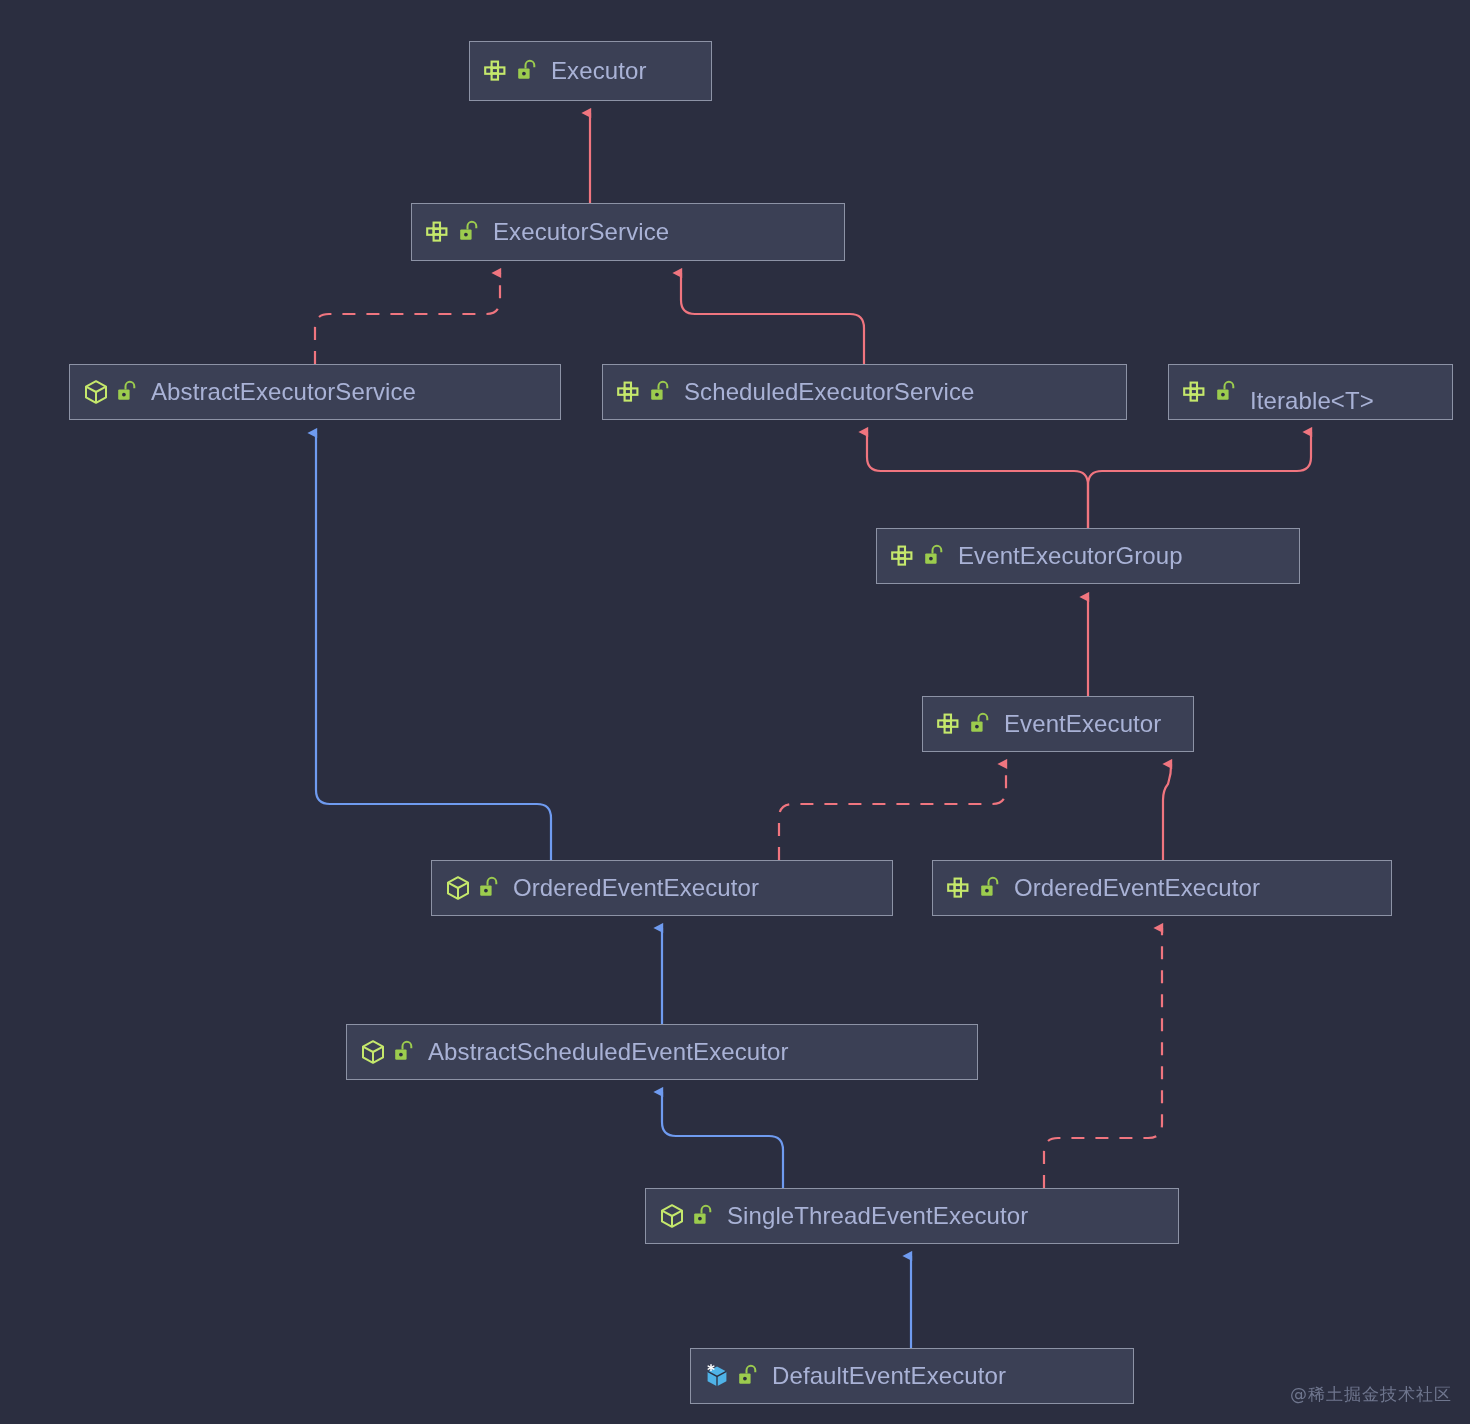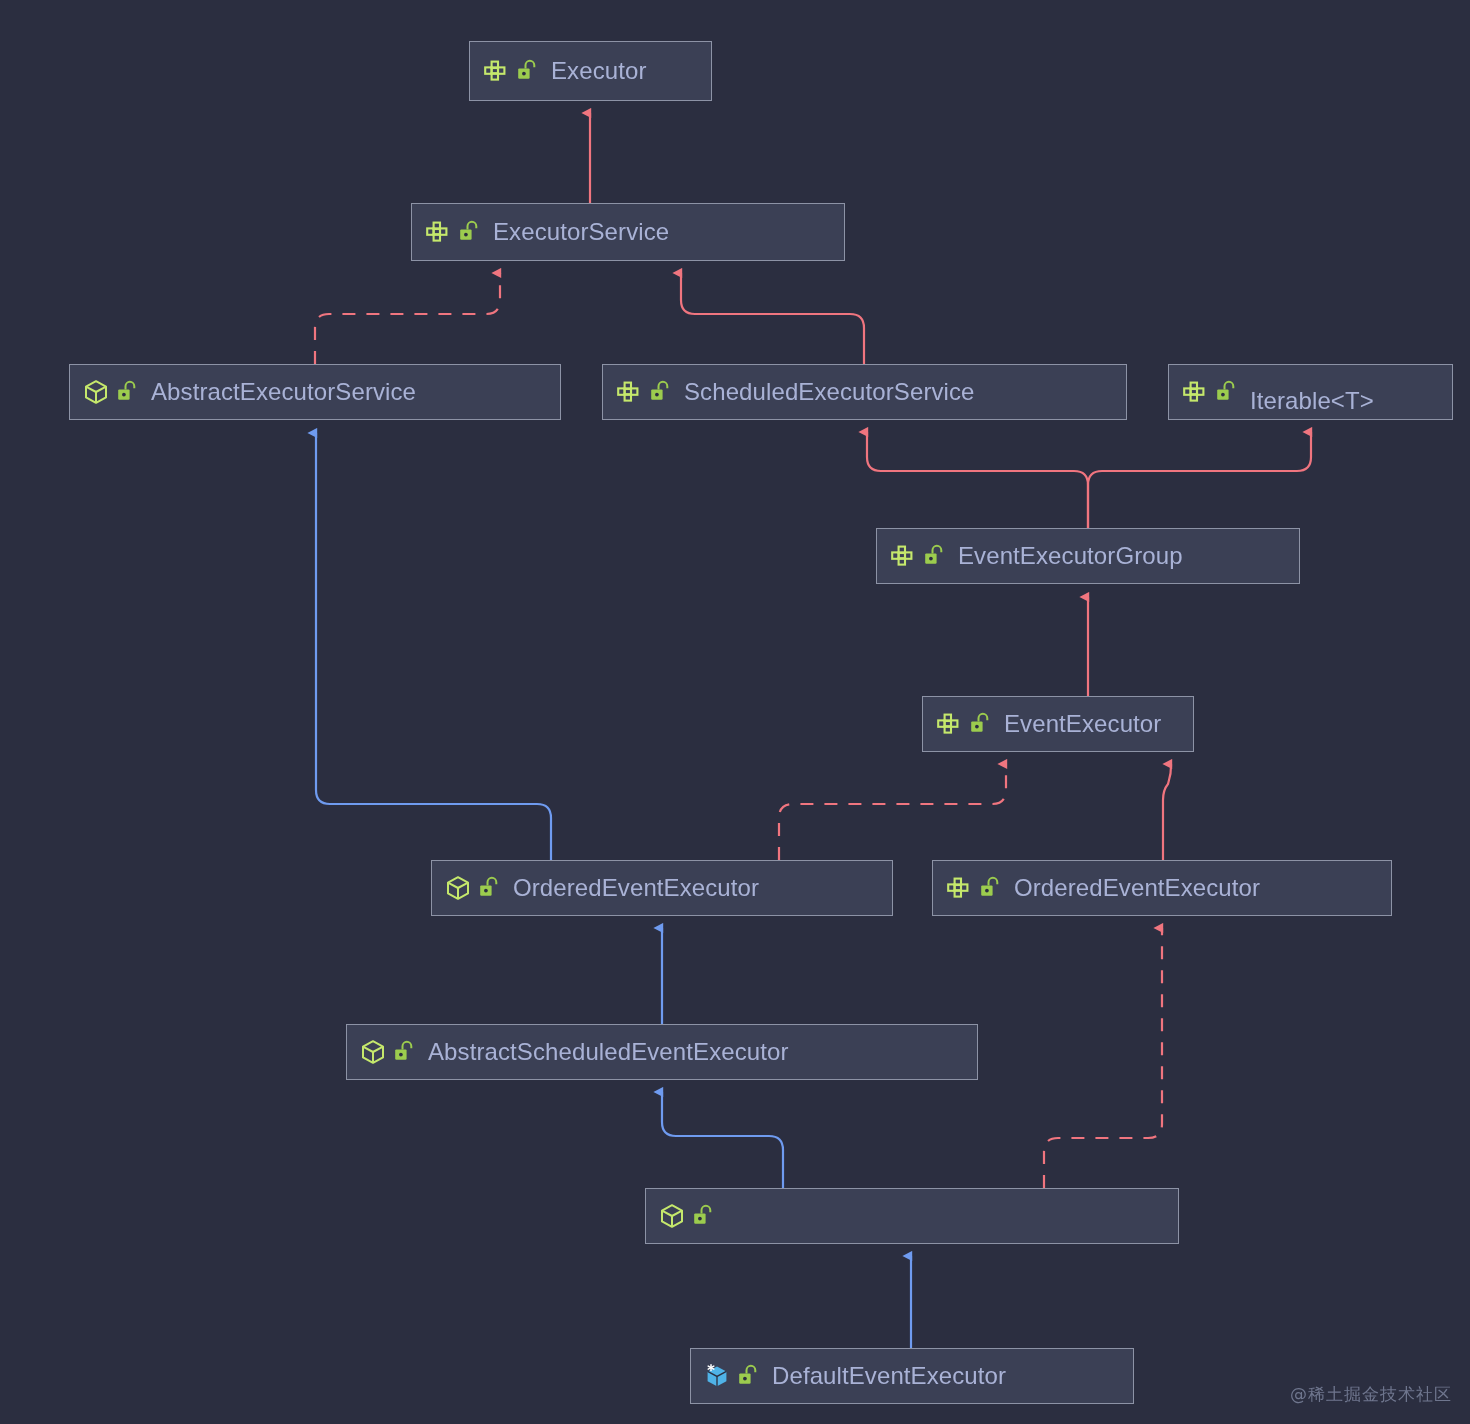--- a/index.html
+++ b/index.html
@@ -293,20 +293,21 @@
             <path d="M3 7.6 L13 13 L23 7.6"></path>
             <path d="M13 13 L13 23.8"></path>
           </g>
         </svg>
         <svg class="icon-lock" width="22" height="24" viewBox="0 0 22 24" xmlns="http://www.w3.org/2000/svg">
           <path d="M9.5 9.5 L9.5 6.2 A4.4 4.4 0 0 1 18.3 6.2 L18.3 8.2" fill="none" stroke="#9ccc4e" stroke-width="2"></path>
           <rect x="2.2" y="9.4" width="11.4" height="10.4" rx="1.2" fill="#9ccc4e"></rect>
           <circle cx="7.9" cy="14.6" r="1.85" fill="#2b2e40"></circle>
         </svg>
       </span>
+      <span class="label" style="color: rgb(169, 178, 214);">SingleThreadEventExecutor</span>
     </div>
     <div class="node" style="left: 690px; top: 1348px; width: 444px; height: 56px; background: rgb(59, 64, 85); border-color: rgb(141, 147, 166);">
       <span class="icons">
         <svg class="icon-kind" width="26" height="26" viewBox="0 0 26 26" xmlns="http://www.w3.org/2000/svg">
           <path d="M13 3.4 L22.4 8.4 L22.4 18.2 L13 23.2 L3.6 18.2 L3.6 8.4 Z" fill="#4fb3e8"></path>
           <path d="M3.6 8.4 L13 13.4 L22.4 8.4" fill="none" stroke="#2b2e40" stroke-width="1.3"></path>
           <path d="M13 13.4 L13 23.2" fill="none" stroke="#2b2e40" stroke-width="1.3"></path>
           <g stroke="#ffffff" stroke-width="1.5" stroke-linecap="round">
             <path d="M7 7.4 L7 1.8"></path>
             <path d="M4.2 3.1 L9.8 6.1"></path>

